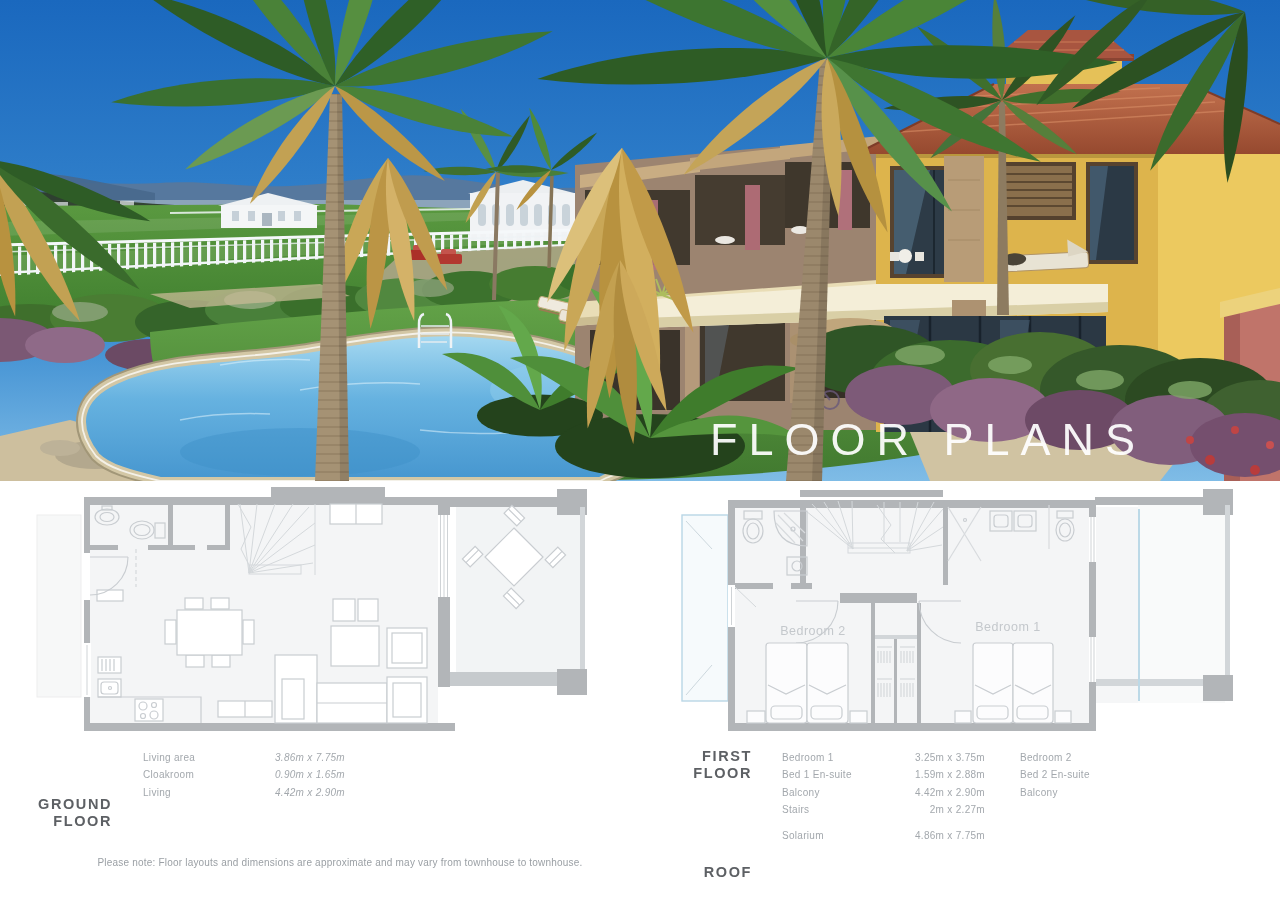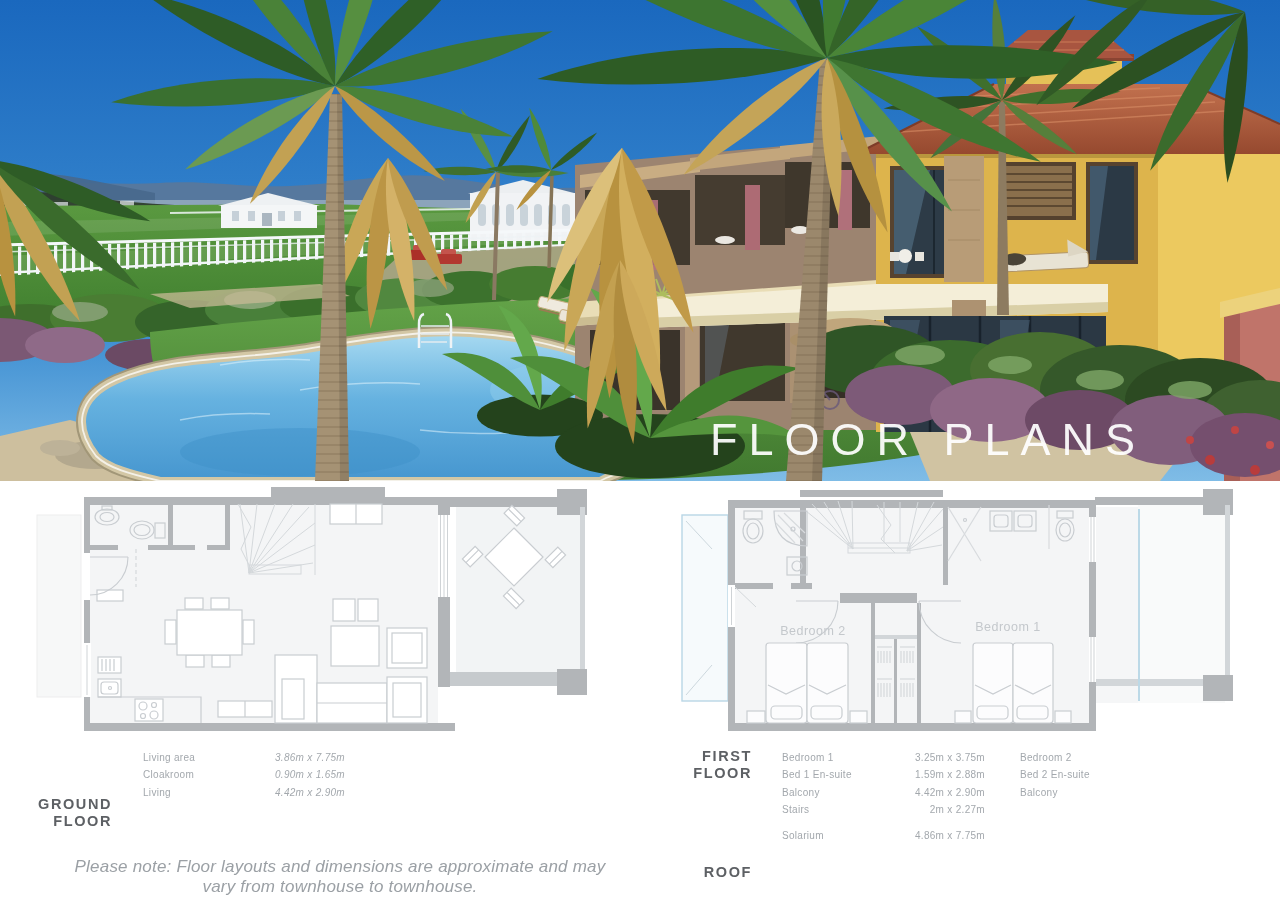--- a/index.html
+++ b/index.html
@@ -13,21 +13,21 @@
   .plan{position:absolute;top:487px;}
   .plan svg{display:block;}
   .plan-ground{left:35px;width:558px;height:258px;}
   .plan-first{left:678px;width:559px;height:258px;}
   .tbl-head{position:absolute;font-size:14.5px;font-weight:bold;color:#5d6064;
     letter-spacing:1.6px;line-height:17.4px;text-align:right;}
   .tbl-col{position:absolute;font-size:10px;font-weight:300;color:#a3a8ad;
     letter-spacing:.3px;line-height:17.4px;}
   .tbl-col.vals{text-align:right;}
   .note{position:absolute;left:70px;top:857px;width:540px;text-align:center;
-    font-size:17px;font-weight:300;color:#9ba0a5;letter-spacing:.2px;font-style:italic;}
+    font-size:10px;font-weight:300;color:#9ba0a5;letter-spacing:.2px;}
   .pln-label{font-size:12.5px;fill:#c4c8cc;letter-spacing:.5px;}
 </style>
 </head>
 <body>
 
 <div class="page">
 
   <div class="hero">
   <svg viewBox="0 0 1280 481" preserveAspectRatio="none">
     <defs>

